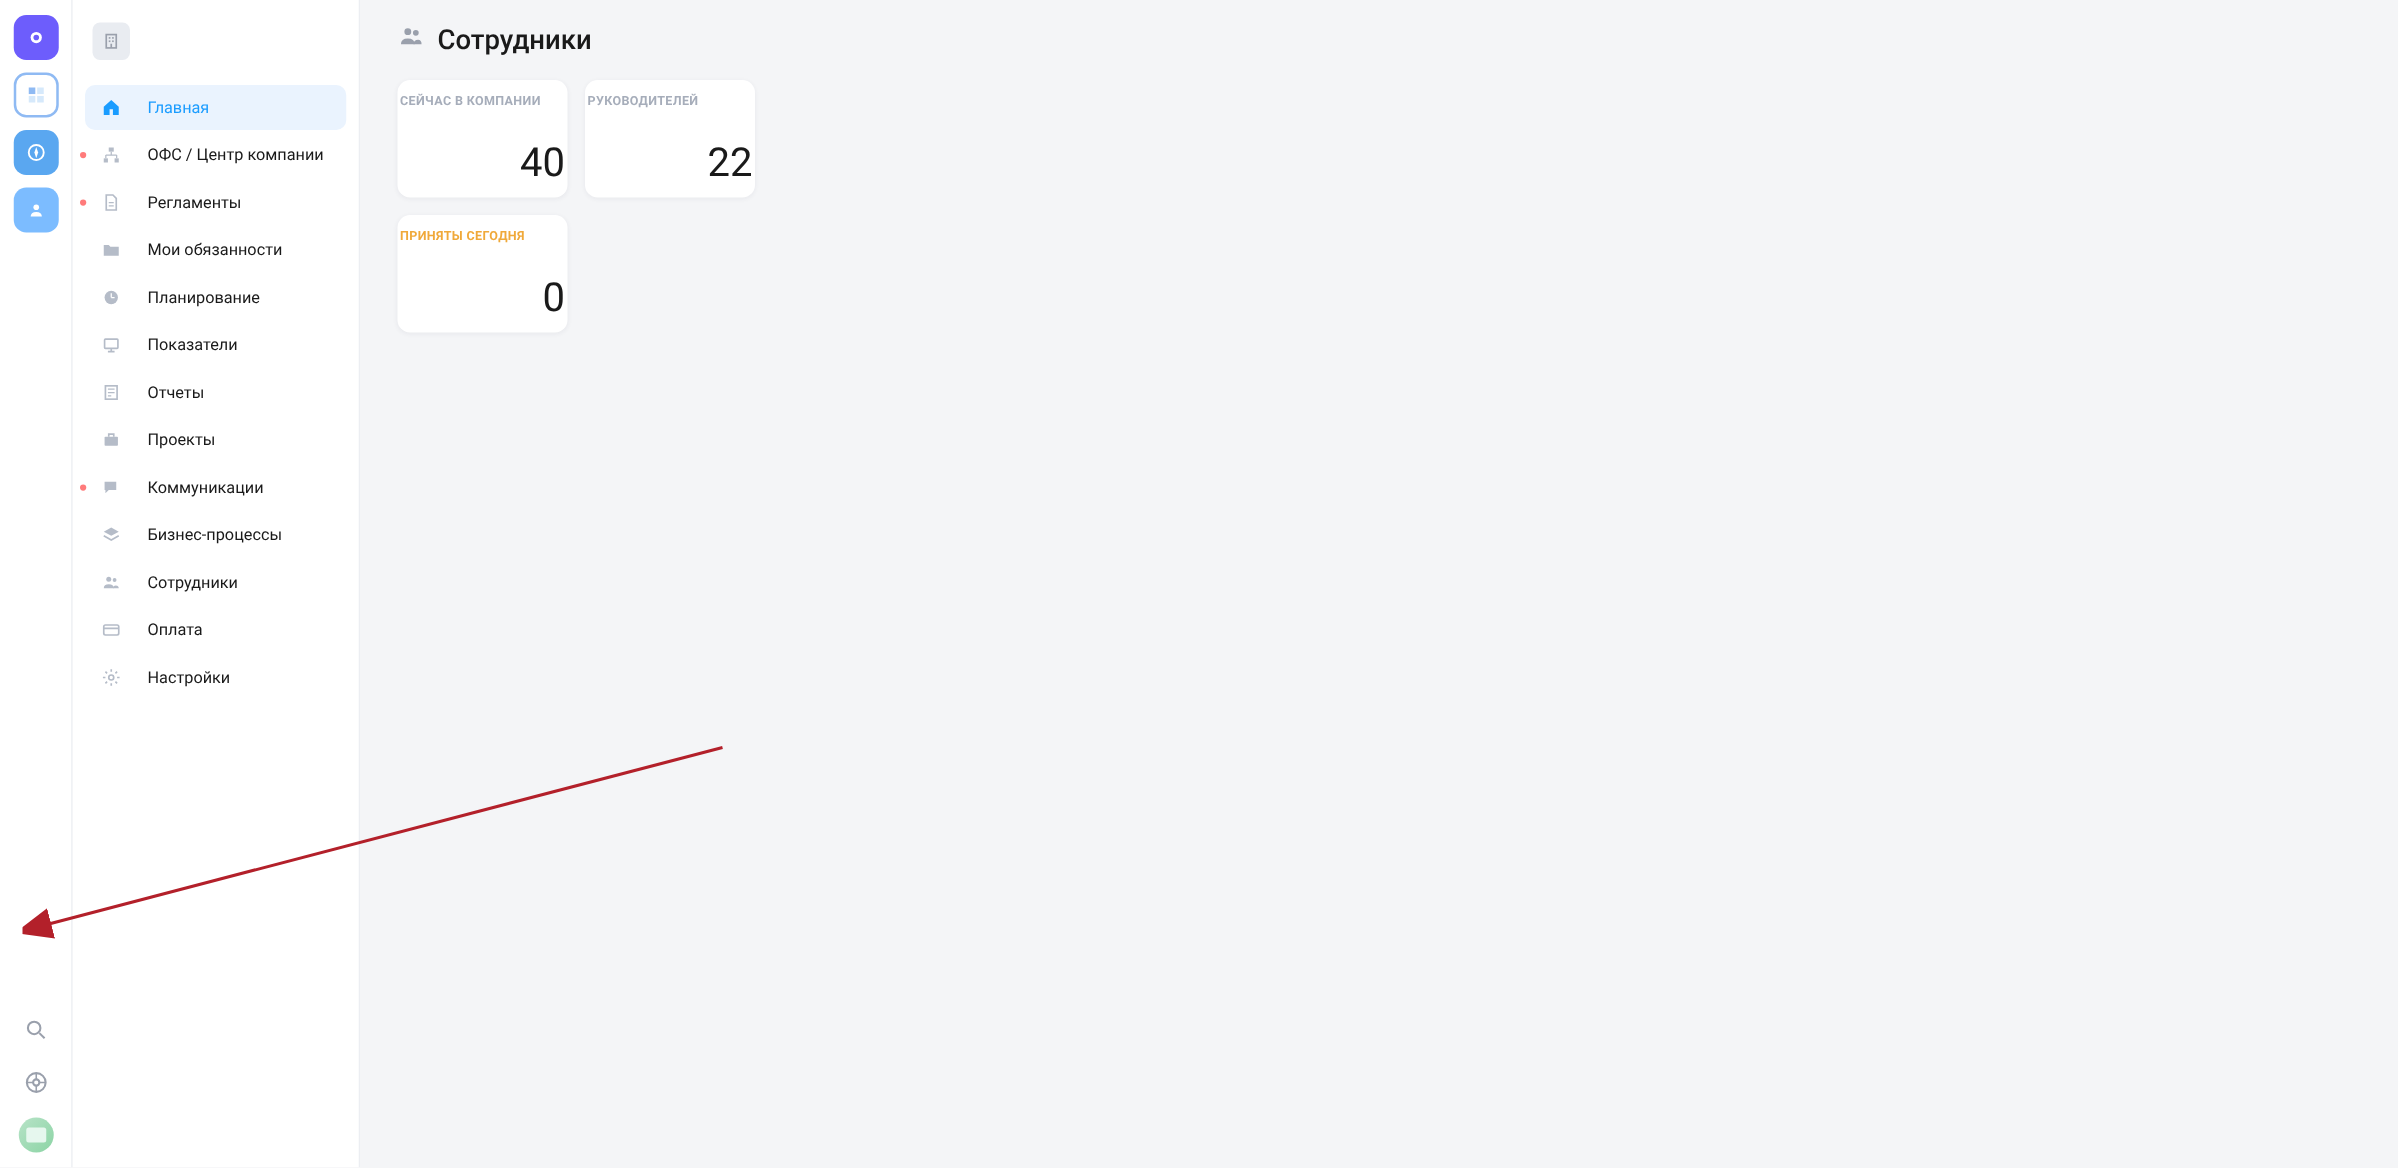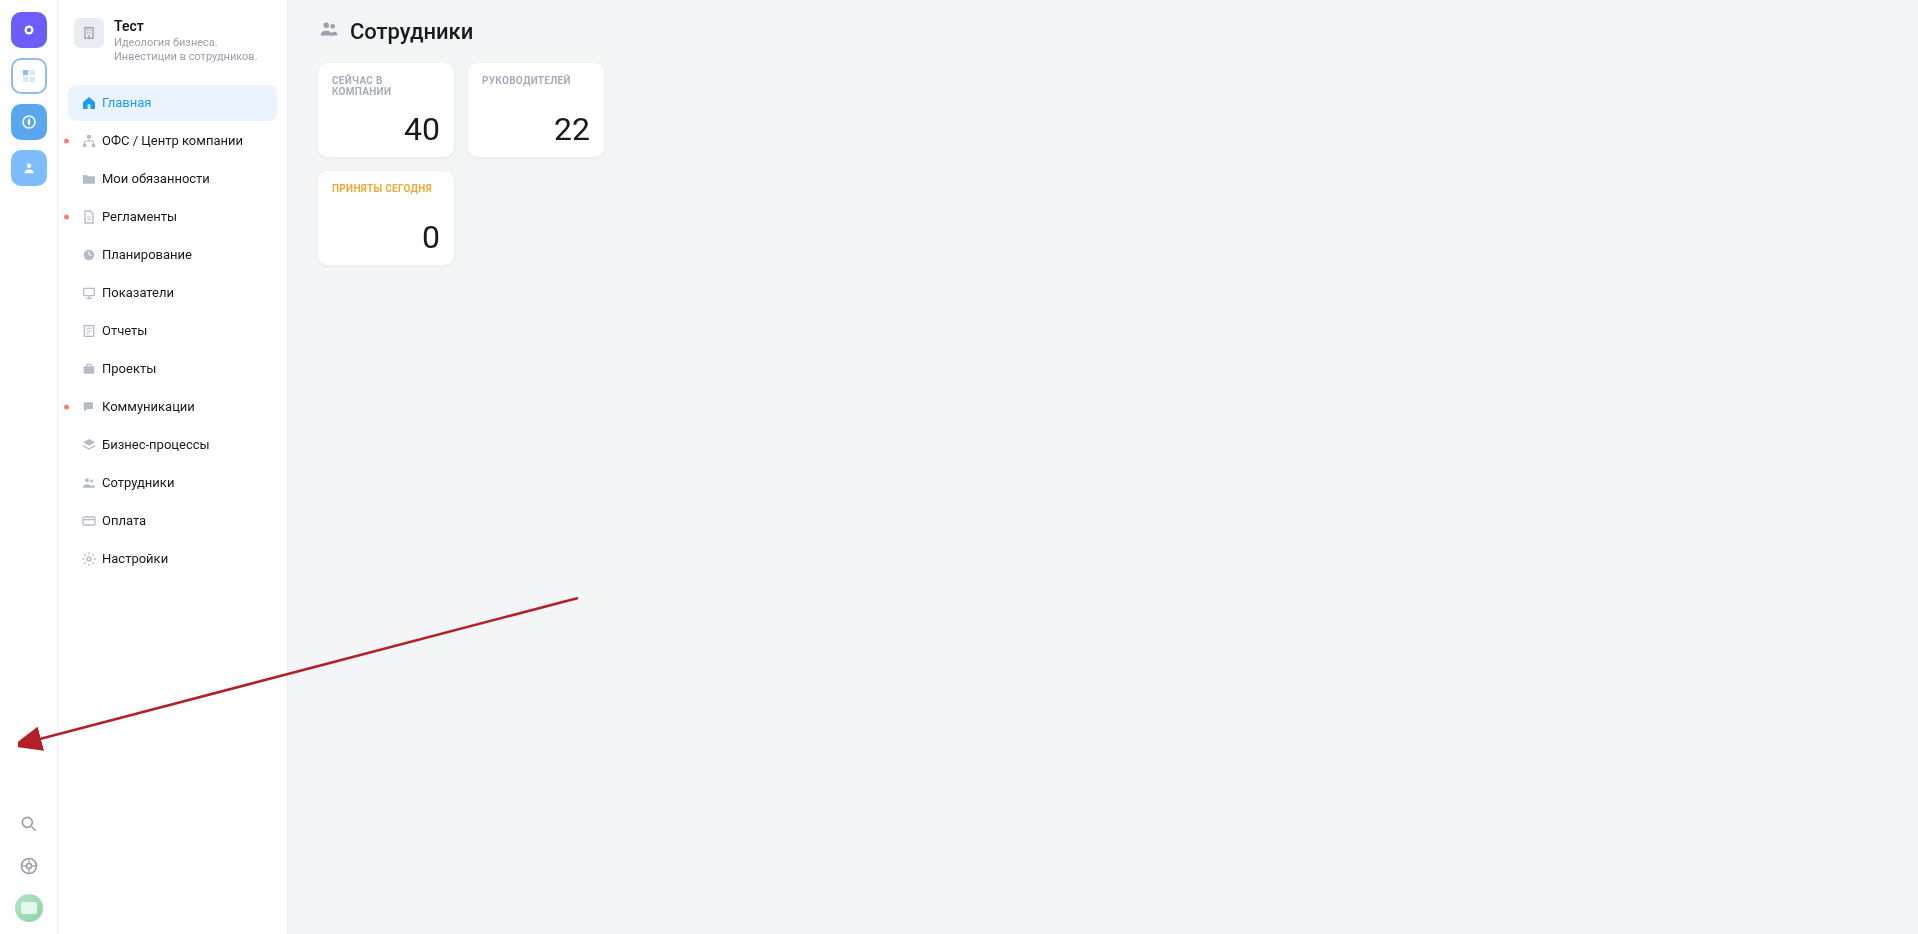--- a/index.html
+++ b/index.html
@@ -79,21 +79,21 @@
     border-radius:6px;
     display:flex; align-items:center; justify-content:center;
     color:#9aa0ac;
     flex-shrink:0;
   }
   .org-info { flex:1; min-width:0; }
   .org-title { font-size:14px; font-weight:600; color:#1a1a1a; }
   .org-subtitle { font-size:11px; color:#9aa0ac; line-height:1.3; margin-top:2px; }
   .nav { margin-top:8px; display:flex; flex-direction:column; gap:2px; }
   .nav-item {
-    display:flex; align-items:center; gap:4px;
+    display:flex; align-items:center; gap:20px;
     padding: 9px 12px;
     border-radius:8px;
     font-size:13px;
     color:#1a1a1a;
     cursor:pointer;
     position:relative;
   }
   .nav-item.active { background:#eaf3fe; color:#1a9cff; }
   .nav-item.active .nav-icon { color:#1a9cff; }
   .nav-icon {
@@ -121,21 +121,21 @@
     font-size:22px; font-weight:500; color:#1a1a1a;
     margin-bottom:18px;
   }
   .page-title-icon { color:#9aa0ac; }
   .cards { display:flex; flex-wrap:wrap; gap:14px; }
   .card {
     width:136px; height:94px;
     background:#fff;
     border-radius:10px;
     box-shadow: 0 1px 4px rgba(30,40,60,0.06);
-    padding:12px 14px;
+    padding:12px 2px;
     display:flex; flex-direction:column;
     justify-content:space-between;
   }
   .card-label {
     font-size:10px;
     font-weight:700;
     letter-spacing:0.3px;
     text-transform:uppercase;
   }
   .card-label.gray { color:#a6adba; }
@@ -215,24 +215,20 @@
     <div class="org-icon">
       <svg viewBox="0 0 24 24" width="16" height="16">
           <rect x="6" y="4" width="12" height="16" fill="none" stroke="currentColor" stroke-width="2"></rect>
           <rect x="9" y="7" width="2" height="2" fill="currentColor"></rect>
           <rect x="13" y="7" width="2" height="2" fill="currentColor"></rect>
           <rect x="9" y="11" width="2" height="2" fill="currentColor"></rect>
           <rect x="13" y="11" width="2" height="2" fill="currentColor"></rect>
           <rect x="11" y="15" width="2" height="5" fill="currentColor"></rect>
         </svg>
     </div>
-    <div class="org-info">
-      <div class="org-title">Тест</div>
-      <div class="org-subtitle">Идеология бизнеса. Инвестиции в сотрудников.</div>
-    </div>
   </div>
   <div class="nav" id="nav-list">
       <div class="nav-item active">
         <span class="nav-icon">
           <svg viewBox="0 0 24 24" width="16" height="16">
             <path d="M3 11 L12 3 L21 11 V21 H14 V14 H10 V21 H3 Z" fill="currentColor"></path>
           </svg>
         </span>
         <span>Главная</span>
       </div>
@@ -245,37 +241,37 @@
             <rect x="16" y="16" width="5" height="5" fill="currentColor"></rect>
             <line x1="12" y1="8" x2="12" y2="12" stroke="currentColor" stroke-width="1.5"></line>
             <line x1="5.5" y1="16" x2="5.5" y2="12" stroke="currentColor" stroke-width="1.5"></line>
             <line x1="18.5" y1="16" x2="18.5" y2="12" stroke="currentColor" stroke-width="1.5"></line>
             <line x1="5.5" y1="12" x2="18.5" y2="12" stroke="currentColor" stroke-width="1.5"></line>
           </svg>
         </span>
         <span>ОФС / Центр компании</span>
       </div>
       <div class="nav-item">
-        <span class="nav-icon">
-          <svg viewBox="0 0 24 24" width="16" height="16">
-            <path d="M3 6 H9 L11 8 H21 V19 H3 Z" fill="currentColor"></path>
-          </svg>
-        </span>
-        <span>Мои обязанности</span>
-      </div>
-      <div class="nav-item">
         <span class="nav-dot"></span>
         <span class="nav-icon">
           <svg viewBox="0 0 24 24" width="16" height="16">
             <path d="M6 3 H14 L18 7 V21 H6 Z" fill="none" stroke="currentColor" stroke-width="2"></path>
             <line x1="9" y1="12" x2="15" y2="12" stroke="currentColor" stroke-width="1.5"></line>
             <line x1="9" y1="16" x2="15" y2="16" stroke="currentColor" stroke-width="1.5"></line>
           </svg>
         </span>
         <span>Регламенты</span>
+      </div>
+      <div class="nav-item">
+        <span class="nav-icon">
+          <svg viewBox="0 0 24 24" width="16" height="16">
+            <path d="M3 6 H9 L11 8 H21 V19 H3 Z" fill="currentColor"></path>
+          </svg>
+        </span>
+        <span>Мои обязанности</span>
       </div>
       <div class="nav-item">
         <span class="nav-icon">
           <svg viewBox="0 0 24 24" width="16" height="16">
             <circle cx="12" cy="12" r="8" fill="currentColor"></circle>
             <line x1="12" y1="12" x2="12" y2="7" stroke="#fff" stroke-width="1.5"></line>
             <line x1="12" y1="12" x2="16" y2="12" stroke="#fff" stroke-width="1.5"></line>
           </svg>
         </span>
         <span>Планирование</span>

